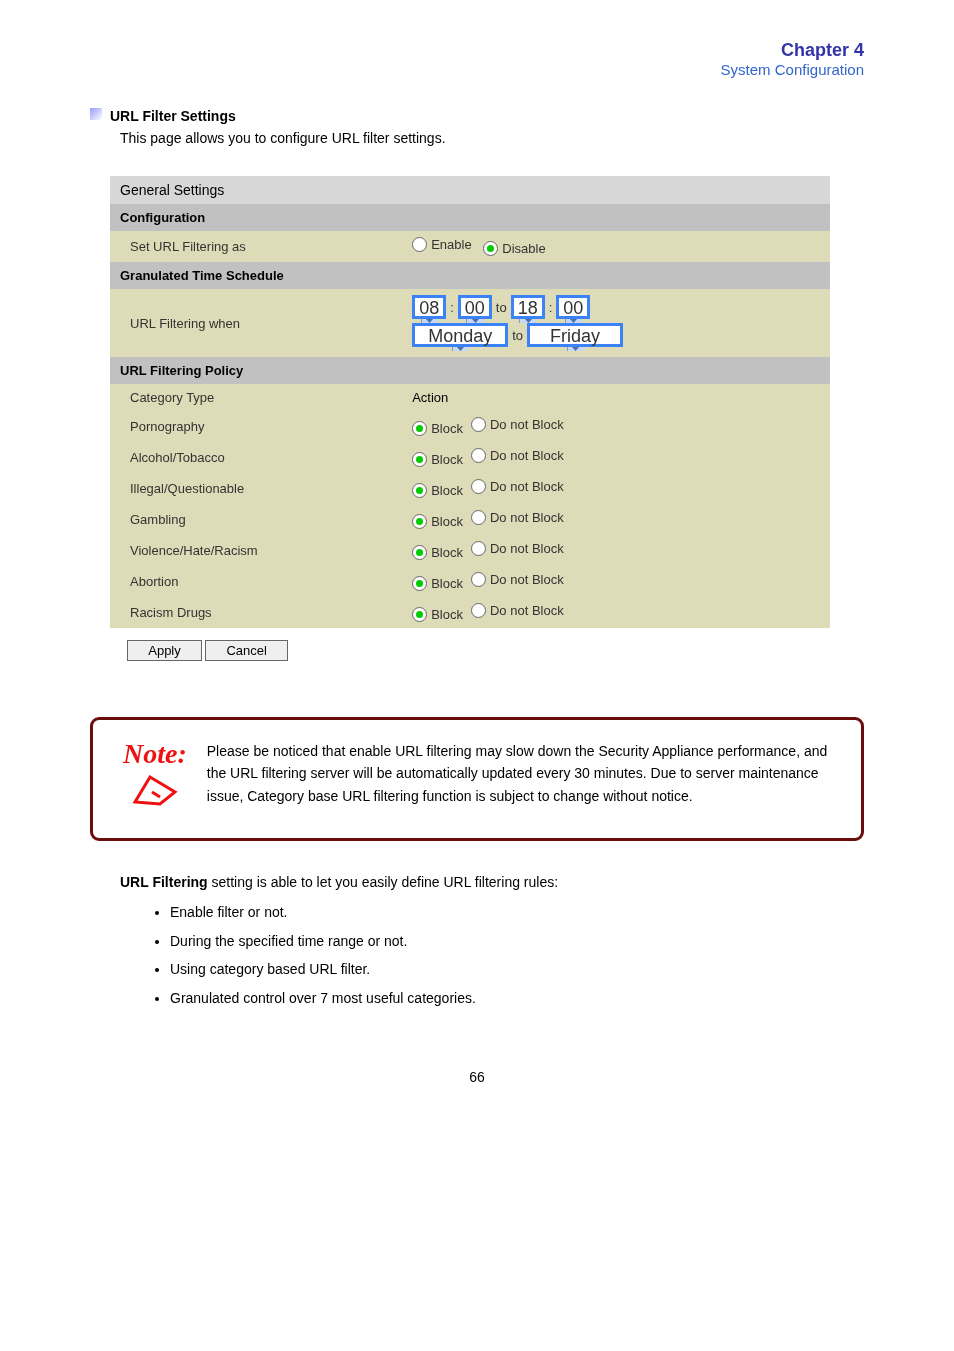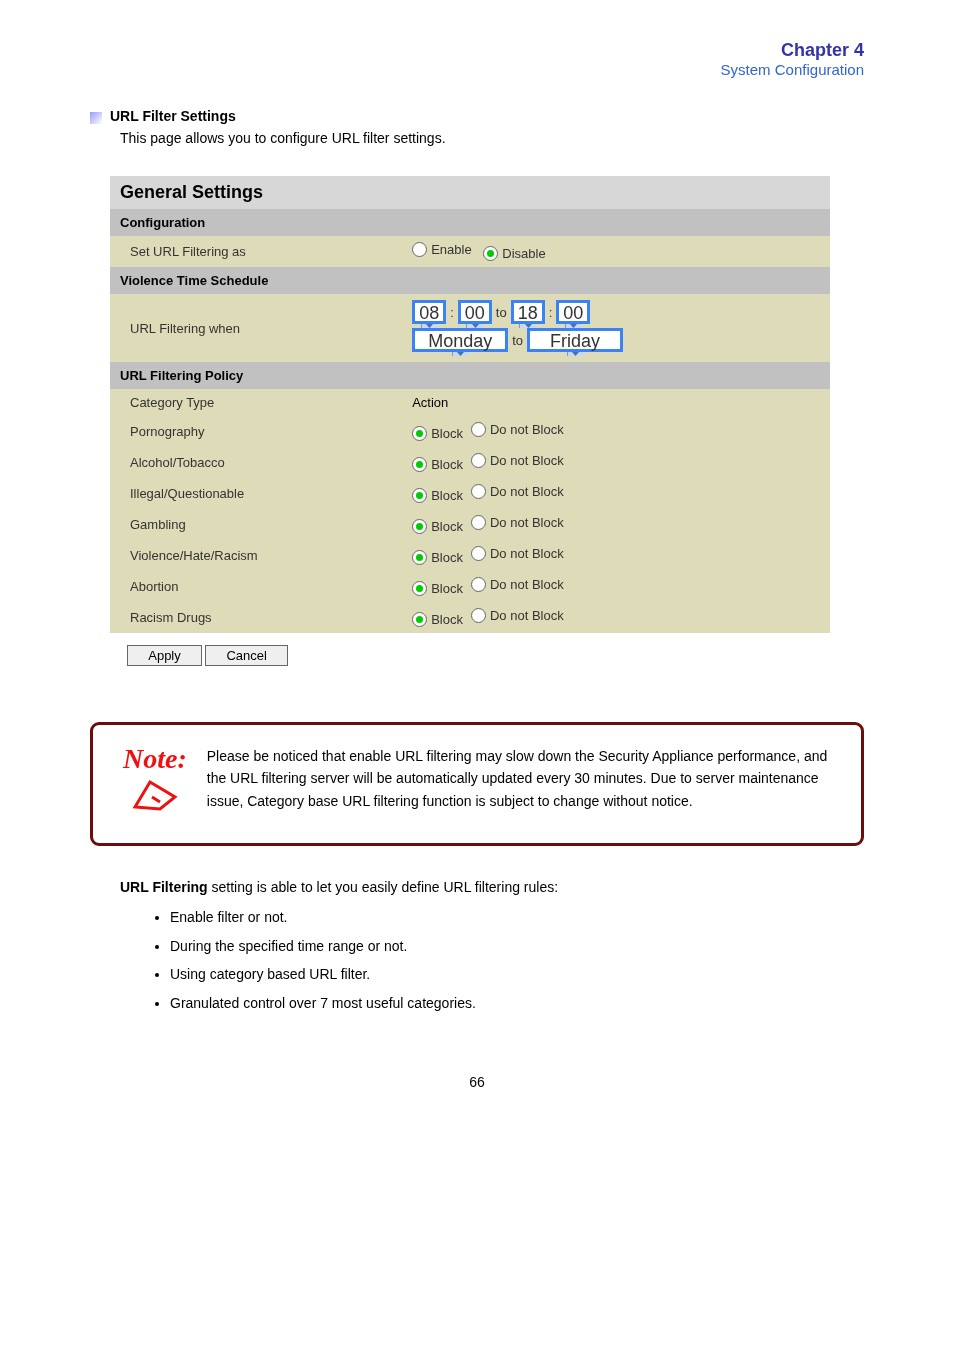--- a/index.html
+++ b/index.html
@@ -26,21 +26,21 @@
     margin: 0;
   }
   .icon-square {
     width: 12px;
     height: 12px;
     background: linear-gradient(135deg, #9999ff 0%, #ffffff 100%);
     display: inline-block;
   }
   .row-top {
     display: flex;
-    align-items: flex-end;
+    align-items: flex-start;
     gap: 8px;
     margin-bottom: 6px;
   }
   .subsection-title {
     font-weight: bold;
     font-size: 14px;
   }
   .intro-text {
     margin: 6px 0 30px 30px;
   }
@@ -51,22 +51,22 @@
     margin-left: 20px;
     font-family: "Segoe UI", Arial, sans-serif;
     font-size: 13px;
   }
   .settings-table td, .settings-table th {
     padding: 6px 10px;
     text-align: left;
   }
   .title-row {
     background: #d7d7d7;
-    font-size: 18px;
-    font-weight: bold;
+    font-size: 14px;
+    font-weight: normal;
   }
   .section-row {
     background: #c1c1c1;
     font-weight: bold;
   }
   .sub-header-row {
     background: #dedcb8;
   }
   .data-row {
     background: #dedcb8;
@@ -221,21 +221,21 @@
         <span class="radio-circle"></span>
         <span>Enable</span>
       </span>
       <span class="radio-dot">
         <span class="radio-circle gray-selected"></span>
         <span>Disable</span>
       </span>
     </td>
   </tr>
   <tr class="section-row">
-        <td colspan="2">Violence Time Schedule</td>
+        <td colspan="2">Granulated Time Schedule</td>
       </tr>
   <tr class="data-row">
     <td class="label-cell">URL Filtering when</td>
     <td class="value-cell">
       <div class="time-row">
         <span class="dropdown">
               <span class="dd-text">08</span>
               <span class="dd-arrow">
                 <svg width="7" height="4">
                   <polygon points="0,0 7,0 3.5,4" fill="#4b6fae"></polygon>

